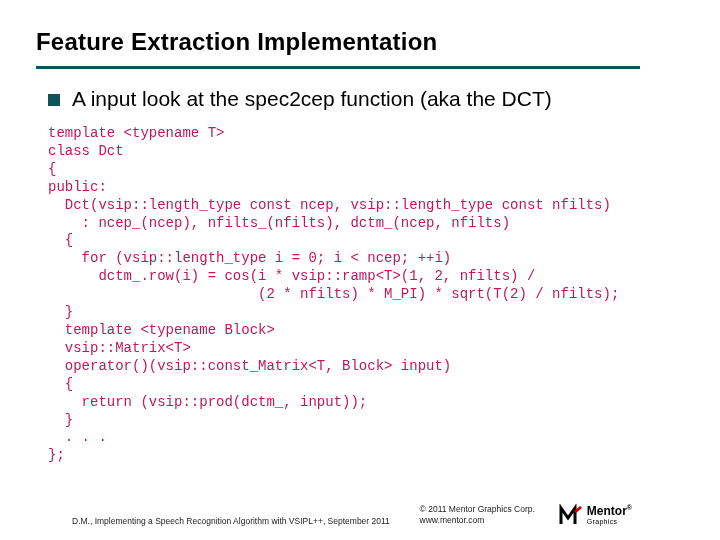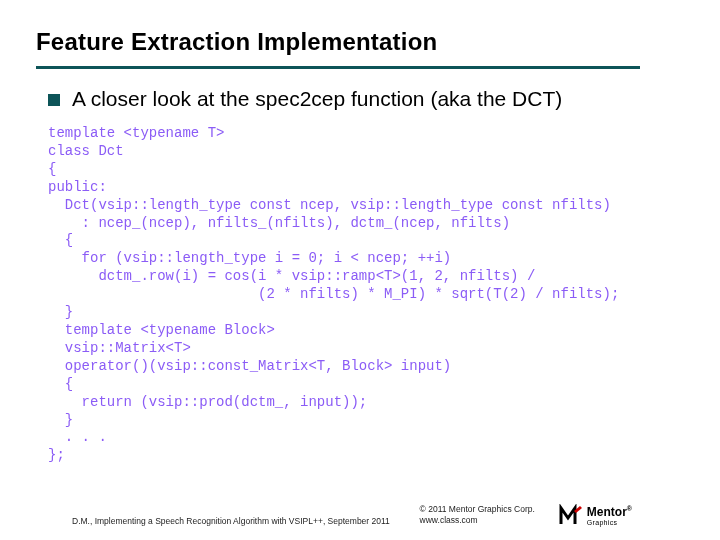--- a/index.html
+++ b/index.html
@@ -54,40 +54,39 @@
   .bullet-text {
     font-size: 21px;
     color: #000;
     font-weight: 400;
   }
   .code-block {
     font-family: "Courier New", monospace;
     font-size: 14px;
     line-height: 1.28;
     white-space: pre;
-    color: #8b5cf6;
+    color: #be185d;
     padding-left: 0px;
   }
   .footer {
     position: absolute;
     left: 36px;
     right: 28px;
     bottom: 14px;
     display: flex;
     align-items: flex-end;
     justify-content: space-between;
   }
   .footer-left {
     font-size: 8.5px;
     color: #222;
     padding-left: 36px;
   }
   .footer-right {
     display: flex;
-    align-items: flex-end;
     gap: 24px;
   }
   .copyright {
     font-size: 8.5px;
     color: #222;
     line-height: 1.3;
   }
   .logo {
     display: flex;
     align-items: center;
@@ -124,21 +123,21 @@
 <div class="slide">
 
   <div class="title-area">
     <div class="title">Feature Extraction Implementation</div>
   </div>
   <div class="rule"></div>
 
   <div class="content">
     <div class="bullet-row">
       <div class="bullet-square"></div>
-      <div class="bullet-text">A closer look at the spec2cep function (aka the DCT)</div>
+      <div class="bullet-text">A input look at the spec2cep function (aka the DCT)</div>
     </div>
 
     <div class="code-block">template &lt;typename T&gt;
 class Dct
 {
 public:
   Dct(vsip::length_type const ncep, vsip::length_type const nfilts)
     : ncep_(ncep), nfilts_(nfilts), dctm_(ncep, nfilts)
   {
     for (vsip::length_type i = 0; i &lt; ncep; ++i)
@@ -153,21 +152,21 @@
   }
   . . .
 };</div>
   </div>
 
   <div class="footer">
     <div class="footer-left">D.M., Implementing a Speech Recognition Algorithm with VSIPL++, September 2011</div>
     <div class="footer-right">
       <div class="copyright">
         <div>© 2011 Mentor Graphics Corp.</div>
-        <div>www.class.com</div>
+        <div>www.mentor.com</div>
       </div>
       <div class="logo">
         <div class="logo-mark">
           <svg width="26" height="22" viewBox="0 0 26 22">
             <path d="M2 20 L2 4 L9 14 L16 4 L16 20" stroke="#000" stroke-width="3" fill="none" stroke-linejoin="miter"></path>
             <path d="M15 7 L21 2 L23 4 L17 9 Z" fill="#c00"></path>
           </svg>
         </div>
         <div>
           <div class="logo-text"><span>Mentor</span><span class="logo-reg">®</span></div>

